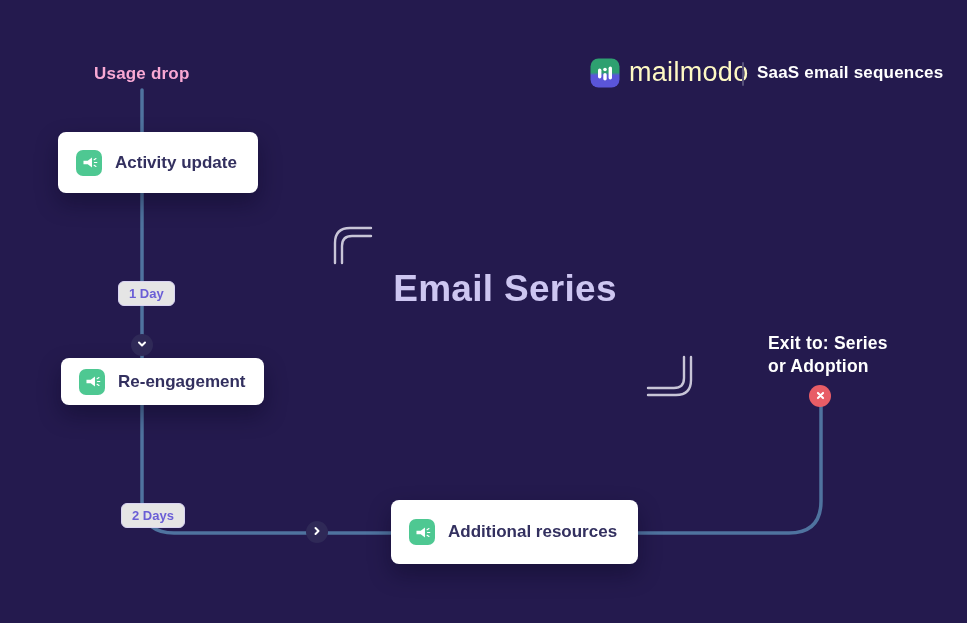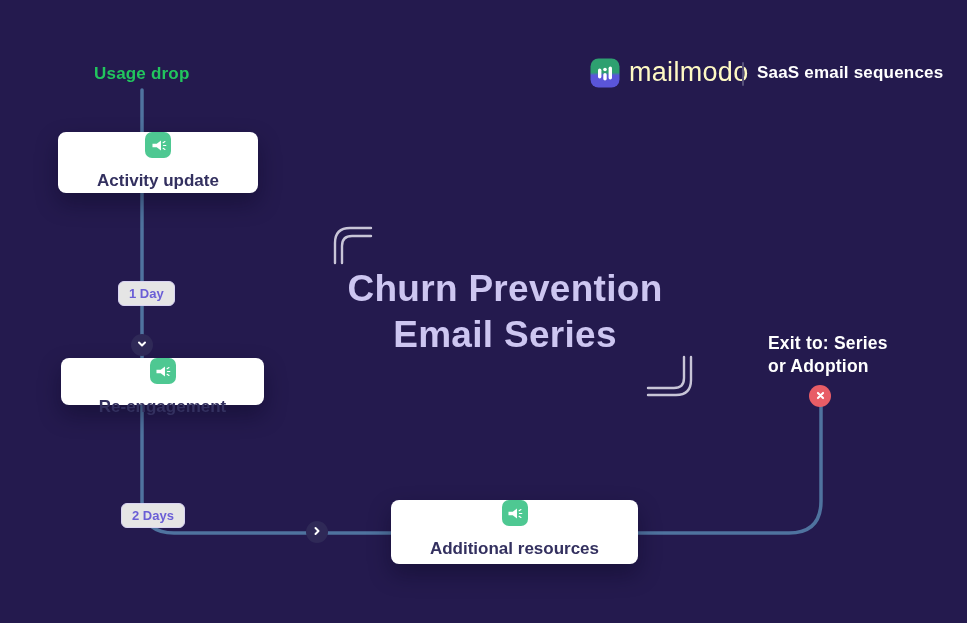--- a/index.html
+++ b/index.html
@@ -13,32 +13,32 @@
   .brand-logo{position:absolute;left:590px;top:58px;width:30px;height:30px;z-index:4;}
   .brand-word{position:absolute;left:629px;top:57px;font-size:27px;font-weight:500;
     color:#fef9c3;letter-spacing:.3px;z-index:4;}
   .brand-divider{position:absolute;left:742px;top:62px;width:2px;height:24px;
     background:#565179;border-radius:1px;z-index:4;overflow:hidden;color:transparent;}
   .brand-tagline{position:absolute;left:757px;top:63px;font-size:17px;font-weight:700;
     color:#ffffff;letter-spacing:.2px;z-index:4;}
 
   
   .entry-label{position:absolute;left:94px;top:64px;font-size:17px;font-weight:700;
-    color:#22c55e;z-index:4;letter-spacing:.2px;}
+    color:#f9a8d4;z-index:4;letter-spacing:.2px;}
   .exit-label{position:absolute;left:768px;top:332px;font-size:17.5px;font-weight:700;
     color:#ffffff;line-height:23px;z-index:4;letter-spacing:.2px;}
 
   
   .big-title{position:absolute;left:275px;top:266px;width:460px;text-align:center;
     font-size:37px;font-weight:700;color:#cdc6f1;line-height:46px;z-index:2;letter-spacing:.3px;}
 
   
   .card{position:absolute;box-sizing:border-box;background:#ffffff;border-radius:8px;
     box-shadow:0 10px 22px rgba(8,4,30,.38);display:flex;align-items:center;
-    gap:13px;padding:0 18px;z-index:2;flex-direction:column;}
+    gap:13px;padding:0 18px;z-index:2;}
   .card .icon{flex:0 0 26px;width:26px;height:26px;border-radius:7px;background:#4ec892;
     display:flex;align-items:center;justify-content:center;}
   .card .label{font-size:17px;font-weight:700;color:#33305f;white-space:nowrap;}
   #card-activity{left:58px;top:132px;width:200px;height:61px;}
   #card-reengage{left:61px;top:358px;width:203px;height:47px;}
   #card-additional{left:391px;top:500px;width:247px;height:64px;}
 
   
   .badge{position:absolute;box-sizing:border-box;background:#e5e5e5;border:1px solid #d9d4f2;
     border-radius:6px;color:#6a5ed6;font-size:13px;font-weight:700;padding:4px 10px;
@@ -87,21 +87,20 @@
       <rect x="18.6" y="8.5" width="3.4" height="13" rx="1.7" fill="#ffffff"></rect>
     </svg>
   </span>
   <span class="brand-word">mailmodo</span>
   <span class="brand-divider"></span>
   <span class="brand-tagline">SaaS email sequences</span>
 
   <div class="entry-label">Usage drop</div>
 
   <div class="big-title">
-    <div>Churn Prevention</div>
     <div>Email Series</div>
   </div>
 
   <div class="card" id="card-activity">
     <span class="icon">
       <svg width="17" height="17" viewBox="0 0 24 24">
         <path d="M3.5 9.5 L9.5 9.5 L15.5 5 L15.5 19 L9.5 14.5 L3.5 14.5 Z" fill="#ffffff"></path>
         <path d="M18.5 8 l2.6 -1.6 M19 12 h3.3 M18.5 16 l2.6 1.6" stroke="#ffffff" stroke-width="1.7" stroke-linecap="round" fill="none"></path>
       </svg>
     </span>

